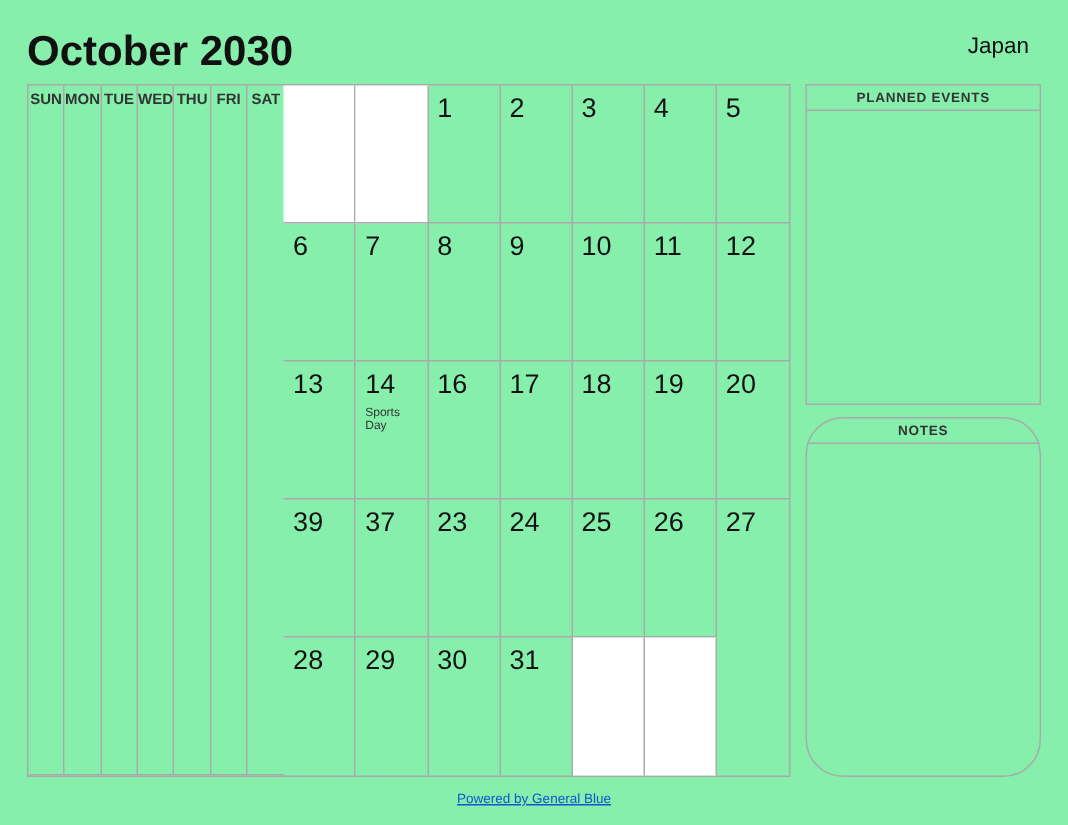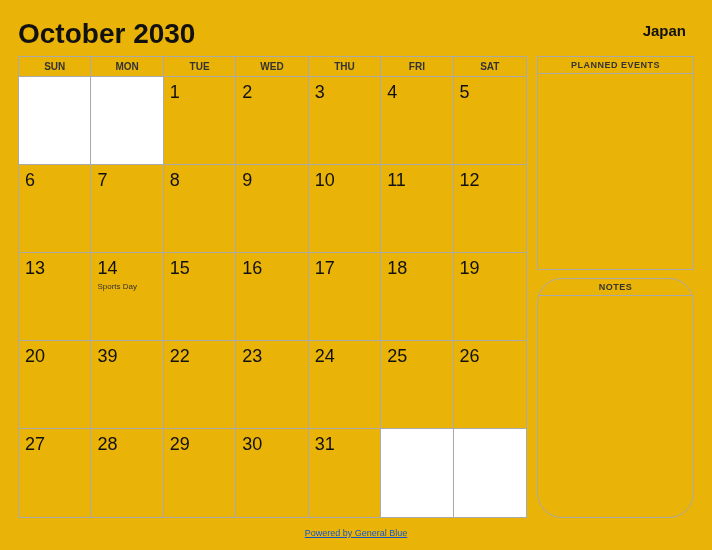--- a/index.html
+++ b/index.html
@@ -7,55 +7,54 @@
       font-family: Arial, sans-serif;
       background: #f0f0f0;
       display: flex;
       justify-content: center;
       align-items: center;
       width: 712px;
       height: 550px;
       overflow: hidden;
     }
     .page {
-      background: #eab308;
+      background: #86efac;
       width: 712px;
       height: 550px;
       padding: 18px 18px 10px 18px;
       display: flex;
       flex-direction: column;
     }
     .top-row {
       display: flex;
       justify-content: space-between;
       align-items: flex-start;
       margin-bottom: 6px;
     }
     .month-title {
       font-size: 28px;
       font-weight: bold;
       color: #111;
     }
     .country-label {
       font-size: 15px;
-      font-weight: bold;
+      font-weight: normal;
       color: #111;
       margin-right: 8px;
       margin-top: 4px;
     }
     .main-area {
       display: flex;
       flex: 1;
       gap: 10px;
     }
     .calendar-section {
       flex: 1;
       border: 1px solid #aaa;
       display: flex;
-      flex-direction: column;
     }
     .day-headers {
       display: grid;
       grid-template-columns: repeat(7, 1fr);
       border-bottom: 1px solid #aaa;
     }
     .day-header {
       text-align: center;
       font-size: 10px;
       font-weight: bold;
@@ -211,42 +210,39 @@
             <span class="date-num">12</span>
           </div>
           <div class="cal-cell">
             <span class="date-num">13</span>
           </div>
           <div class="cal-cell">
             <span class="date-num">14</span>
             <span class="event-label">Sports Day</span>
           </div>
           <div class="cal-cell">
-            <span class="date-num">15</span>
-          </div>
-          <div class="cal-cell">
             <span class="date-num">16</span>
           </div>
           <div class="cal-cell">
             <span class="date-num">17</span>
           </div>
           <div class="cal-cell">
             <span class="date-num">18</span>
           </div>
           <div class="cal-cell">
             <span class="date-num">19</span>
           </div>
           <div class="cal-cell">
             <span class="date-num">20</span>
           </div>
           <div class="cal-cell">
             <span class="date-num">39</span>
           </div>
           <div class="cal-cell">
-            <span class="date-num">22</span>
+            <span class="date-num">37</span>
           </div>
           <div class="cal-cell">
             <span class="date-num">23</span>
           </div>
           <div class="cal-cell">
             <span class="date-num">24</span>
           </div>
           <div class="cal-cell">
             <span class="date-num">25</span>
           </div>

